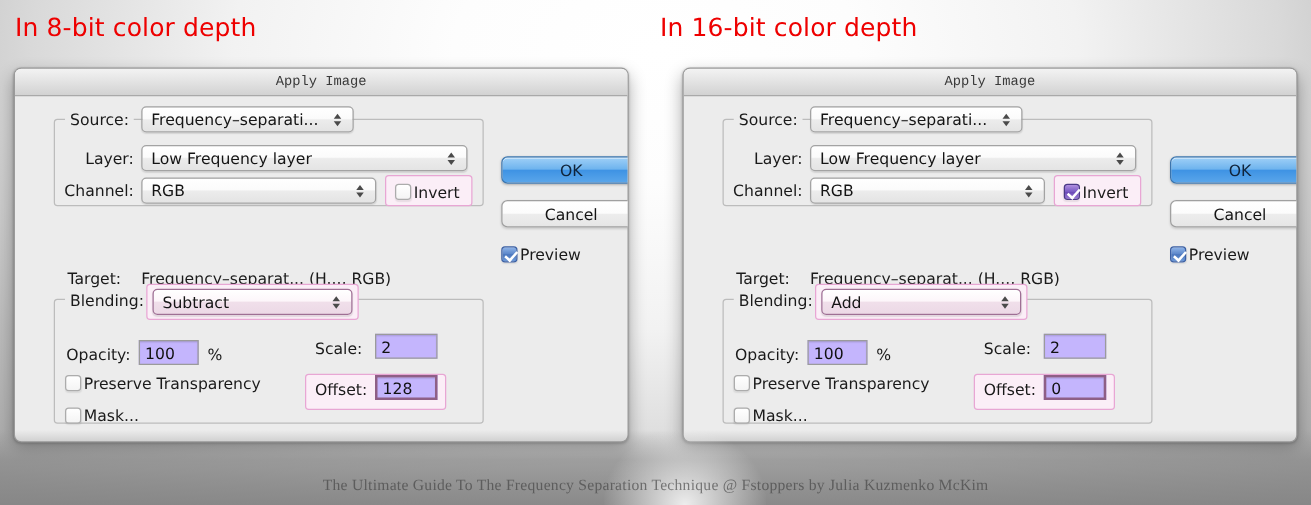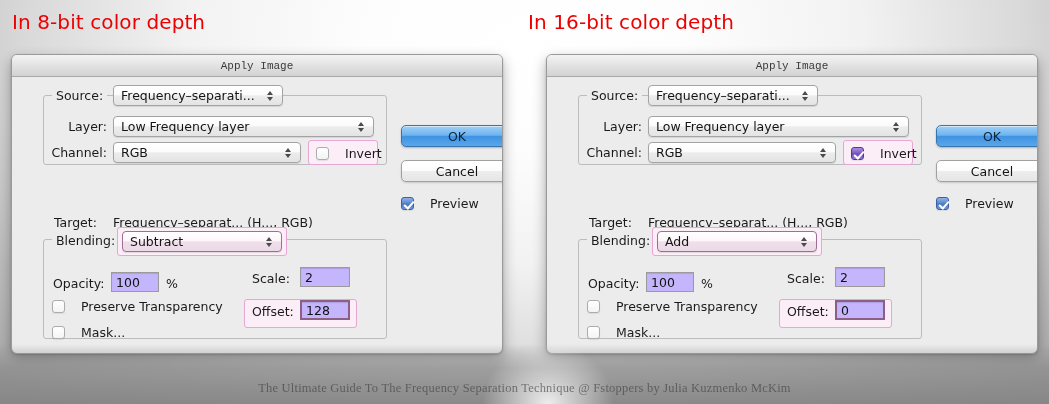--- a/index.html
+++ b/index.html
@@ -173,21 +173,21 @@
     box-shadow: 0 1px 1px rgba(0,0,0,0.12) inset;
     font-family: "DejaVu Sans", sans-serif;
   }
   .textfield.hl { border: 2px solid #8e5f86; }
 
   
   .checkrow {
     position: absolute;
     display: flex;
     align-items: center;
-    gap: 16px;
+    gap: 2px;
     white-space: nowrap;
   }
   .checkrow .cbl {
     font-size: 12.5px;
     color: #1a1a1a;
     font-family: "DejaVu Sans", sans-serif;
   }
   .cbox {
     width: 13px; height: 13px;
     border: 1px solid #acacac;

